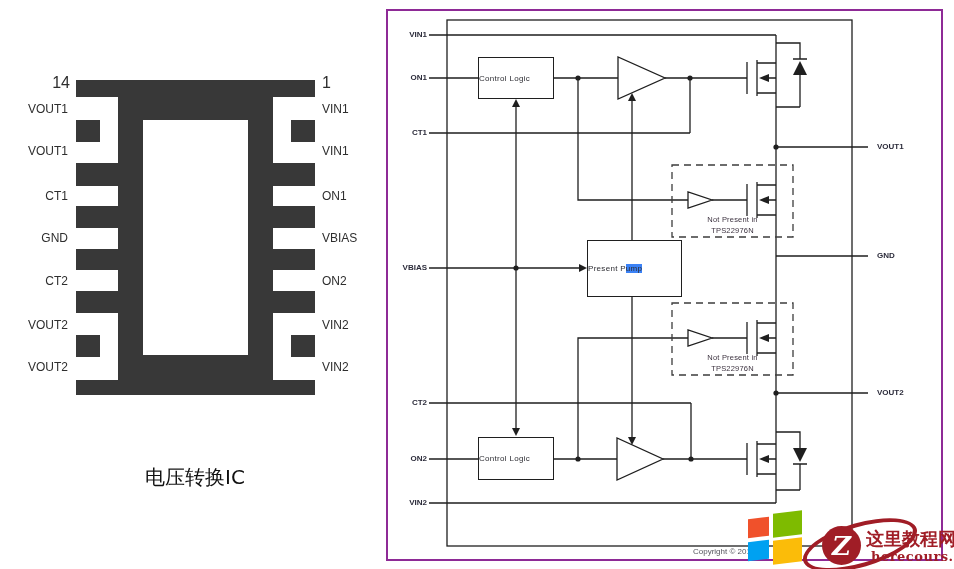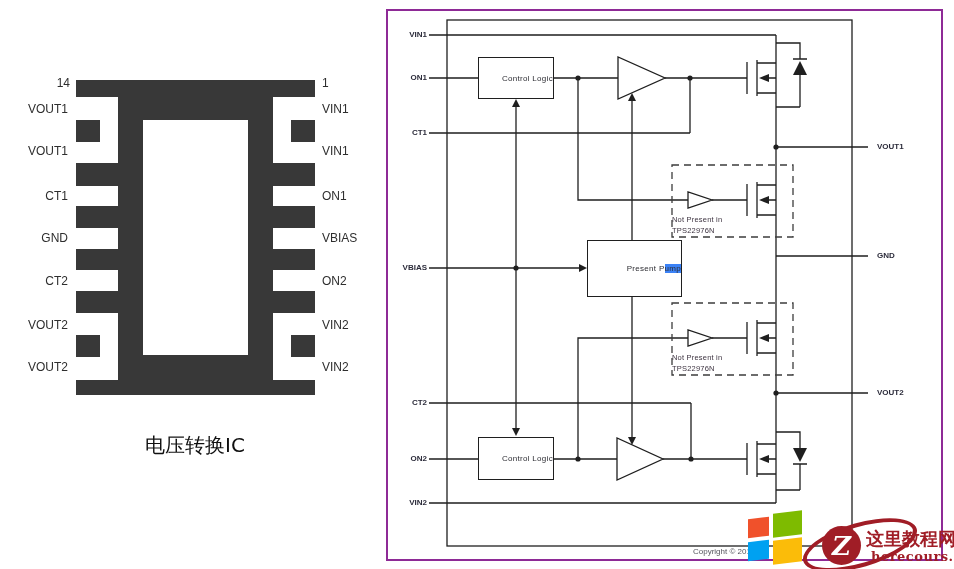--- a/index.html
+++ b/index.html
@@ -7,35 +7,35 @@
          font-family:"Liberation Sans",sans-serif;}
   .abs{position:absolute;}
   
   .chip-body{left:76px;top:80px;width:239px;height:315px;background:#383838;}
   .thermal{left:143px;top:120px;width:105px;height:235px;background:#fff;}
   .pad{background:#fff;}
   .notch{background:#383838;}
   .pin-lbl{font-size:12px;color:#2e2e2e;line-height:14px;white-space:nowrap;}
   .pin-lbl.r{text-align:right;width:60px;left:8px;}
   .pin-lbl.l{left:322px;}
-  .pin-num{font-size:12px;color:#2e2e2e;line-height:14px;}
-  .caption{left:145px;top:432px;font-size:20px;color:#101010;
+  .pin-num{font-size:16px;color:#2e2e2e;line-height:14px;}
+  .caption{left:145px;top:464px;font-size:20px;color:#101010;
            font-family:"DejaVu Sans",sans-serif;}
   
   .frame{left:386px;top:9px;width:557px;height:552px;border:2px solid #8E2A96;
          box-sizing:border-box;background:#fff;}
   svg.wires{left:0;top:0;pointer-events:none;}
   .blockbox{border:1.4px solid #1F1F1F;background:#fff;box-sizing:border-box;
-            display:flex;align-items:center;justify-content:flex-end;
+            display:flex;align-items:center;justify-content:flex-start;
             font-size:8px;color:#2d2d33;letter-spacing:.3px;white-space:nowrap;}
   .hl{background:#3b82f6;}
   .dlbl{font-size:8px;font-weight:bold;color:#2b2b3a;line-height:10px;white-space:nowrap;}
   .dlbl.r{width:41px;left:386px;text-align:right;}
   .dlbl.l{left:877px;}
-  .np{left:672px;width:121px;font-size:7.5px;color:#3d3340;
+  .np{left:672px;width:121px;text-align:center;font-size:7.5px;color:#3d3340;
       line-height:10px;letter-spacing:.2px;}
   .copyright{font-size:8px;color:#55565e;white-space:nowrap;}
   
   .wm-banner{left:802px;top:510px;font-size:19px;font-weight:bold;color:#A01D26;
              font-family:"DejaVu Sans",sans-serif;white-space:nowrap;z-index:4;}
   .flag{left:748px;top:511px;width:56px;height:50px;z-index:5;}
   .tile{position:absolute;transform:skewY(-7deg);}
   .ring{left:801px;top:523px;width:118px;height:44px;border:4px solid #A01D26;
         border-radius:50%;transform:rotate(-16deg);z-index:6;box-sizing:border-box;}
   .zcircle{left:822px;top:526px;width:39px;height:39px;background:#A01D26;border-radius:50%;

